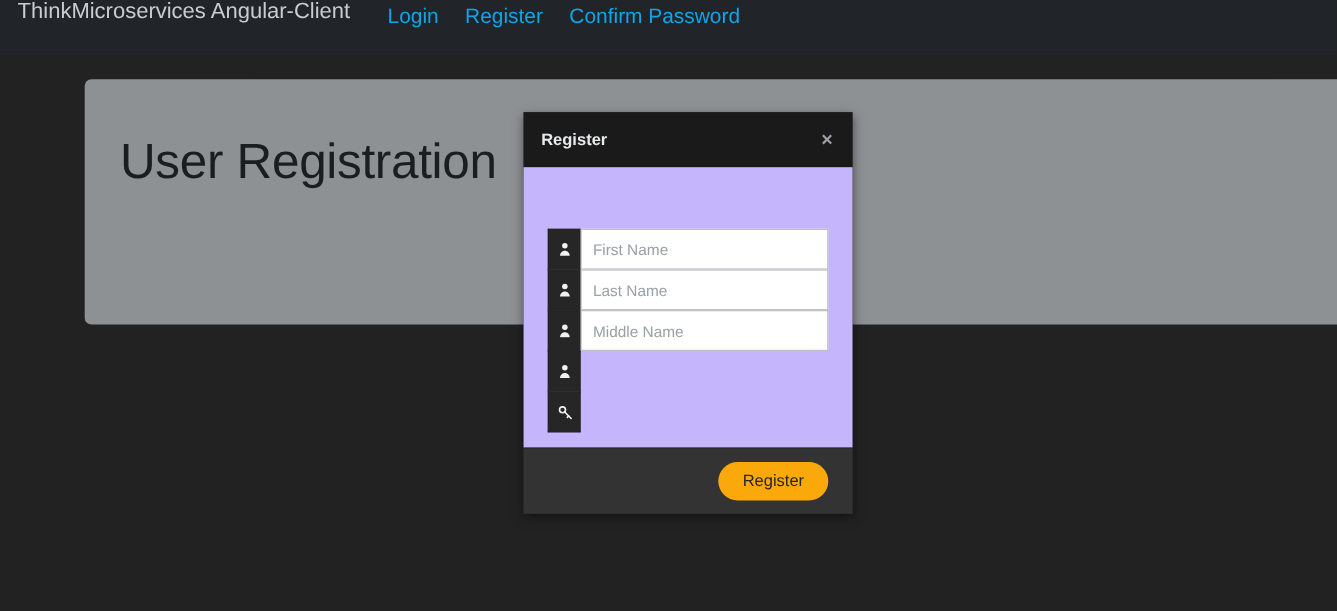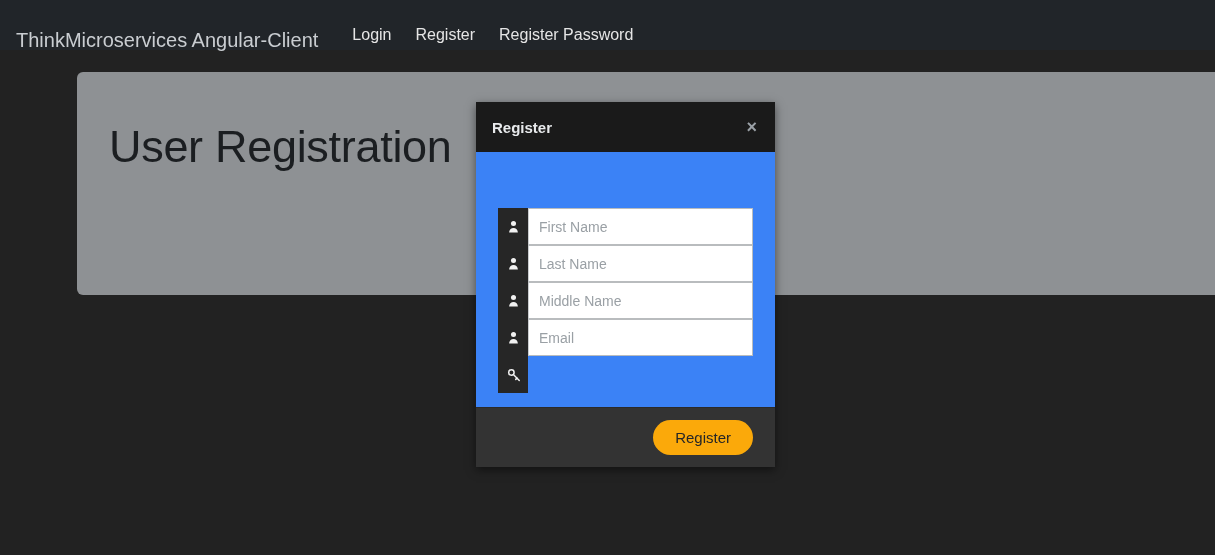--- a/index.html
+++ b/index.html
@@ -17,39 +17,39 @@
   }
 
   
   .navbar {
     position: absolute;
     top: 0; left: 0;
     width: 1215px;
     height: 50px;
     background: #212529;
     display: flex;
-    align-items: flex-end;
+    align-items: flex-start;
     padding-left: 16px;
   }
   .navbar-brand {
     color: #c9cdd1;
     font-size: 20px;
     line-height: 20px;
     white-space: nowrap;
     cursor: pointer;
   }
   .navbar-nav {
     display: flex;
     align-items: center;
     margin-left: 22px;
     gap: 0px;
   }
   .nav-link {
-    color: #e5e5e5;
-    font-size: 16px;
+    color: #0ea5e9;
+    font-size: 19px;
     line-height: 15px;
     padding: 8px 12px;
     white-space: nowrap;
     cursor: pointer;
     text-decoration: none;
   }
 
   
   .jumbotron {
     position: absolute;
@@ -105,21 +105,21 @@
     font-weight: bold;
     background: none;
     border: none;
     cursor: pointer;
     font-family: "Liberation Sans", sans-serif;
     padding: 0 2px;
   }
 
   .modal-body {
     padding: 56px 22px 14px 22px;
-    background: #3b82f6;
+    background: #c4b5fd;
   }
 
   .input-group {
     display: flex;
     align-items: stretch;
     height: 37px;
     margin-bottom: 0px;
   }
   .input-group + .input-group { margin-top: 0; }
 
@@ -171,21 +171,21 @@
   }
 </style>
 </head>
 <body>
 
 <div class="navbar">
   <span class="navbar-brand">ThinkMicroservices Angular-Client</span>
   <nav class="navbar-nav">
     <a class="nav-link">Login</a>
     <a class="nav-link">Register</a>
-    <a class="nav-link">Register Password</a>
+    <a class="nav-link">Confirm Password</a>
   </nav>
 </div>
 
 <div class="jumbotron">
   <h1 class="jumbotron-title">User Registration</h1>
 </div>
 
 <div class="modal-dialog">
 
   <div class="modal-header">
@@ -225,21 +225,20 @@
       <input class="form-control" type="text" placeholder="Middle Name" style="">
     </div>
 
     <div class="input-group">
       <span class="input-addon">
         <svg width="13" height="13" viewBox="0 0 16 16" fill="#f1f1f1">
             <circle cx="8" cy="4.2" r="3.1"></circle>
             <path d="M2.6 15.5c0-3.2 2.4-5.6 5.4-5.6s5.4 2.4 5.4 5.6z"></path>
           </svg>
       </span>
-      <input class="form-control" type="text" placeholder="Email" style="">
     </div>
 
 
     <div class="input-group">
       <span class="input-addon">
         <svg width="14" height="14" viewBox="0 0 16 16" fill="none" stroke="#f1f1f1" stroke-width="1.7" stroke-linecap="round">
             <circle cx="5" cy="5.2" r="3.1"></circle>
             <path d="M7.3 7.5 L14 14.2"></path>
             <path d="M11.4 11.6 L10 13"></path>
           </svg>

